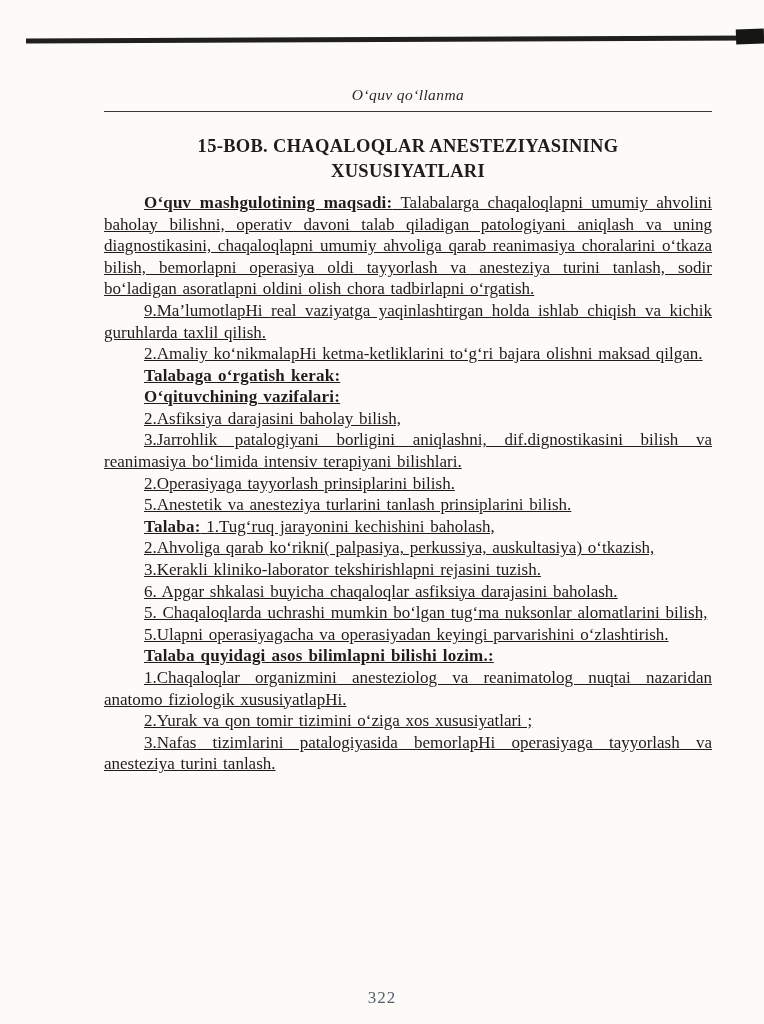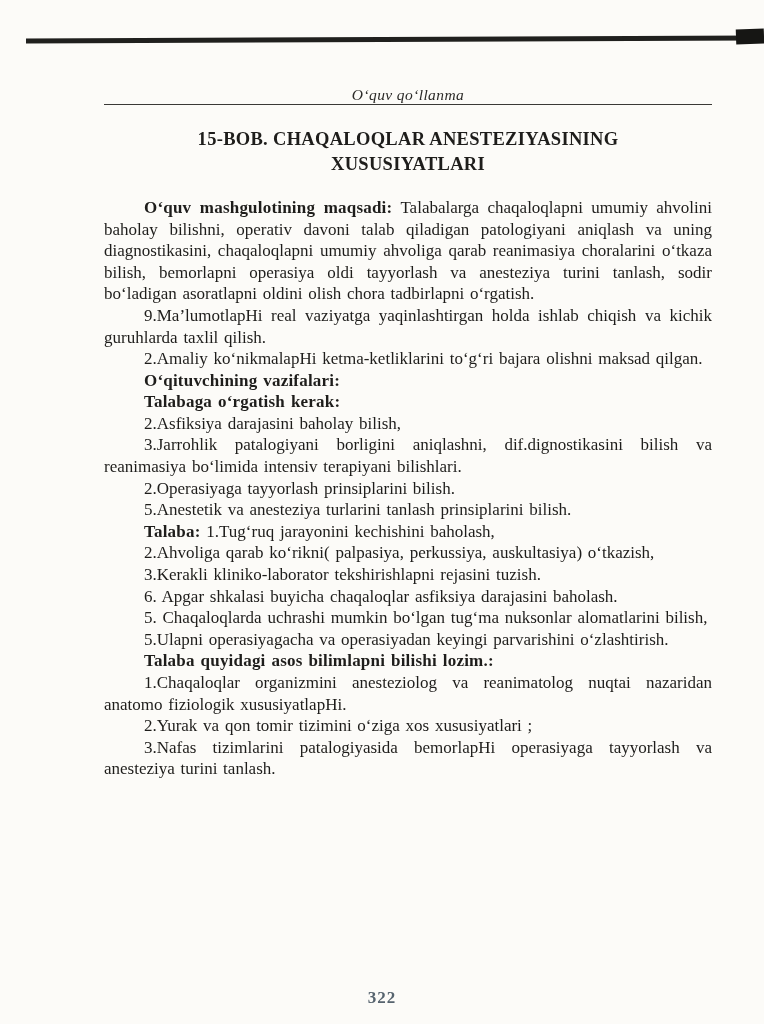--- a/index.html
+++ b/index.html
@@ -39,51 +39,53 @@
     top: 86px;
     left: 104px;
     right: 52px;
   }
   .running-head {
     text-align: center;
     font-style: italic;
     font-size: 15.5px;
     letter-spacing: 0.4px;
     color: #2b2a28;
+    padding-bottom: 7px;
     border-bottom: 1.6px solid #3a3936;
     margin-bottom: 22px;
   }
   .chapter-title {
     text-align: center;
     font-weight: bold;
     font-size: 18.5px;
     letter-spacing: 0.3px;
     line-height: 1.35;
-    margin-bottom: 20px;
+    margin-bottom: 8px;
   }
   .body-text {
     font-size: 17px;
     line-height: 21.6px;
     text-align: justify;
+    text-decoration: underline;
   }
   .body-text p {
     margin: 0;
     text-indent: 40px;
     word-spacing: 1.5px;
   }
   .body-text p b {
     letter-spacing: 0.2px;
   }
   .page-footer {
     position: absolute;
     bottom: 16px;
     left: 0;
     right: 0;
     text-align: center;
-    font-weight: bold;
+    font-weight: normal;
     font-size: 17px;
     color: var(--page-number, #56636e);
     letter-spacing: 1px;
   }
 </style>
 </head>
 <body>
 
 <div class="scan-top-line"></div>
 <div class="scan-top-blob"></div>
@@ -93,22 +95,22 @@
 
   <div class="chapter-title">
     <div>15-BOB. CHAQALOQLAR ANESTEZIYASINING</div>
     <div>XUSUSIYATLARI</div>
   </div>
 
   <div class="body-text">
       <p><b>O‘quv mashgulotining maqsadi:</b> Talabalarga chaqaloqlapni umumiy ahvolini baholay bilishni, operativ davoni talab qiladigan patologiyani aniqlash va uning diagnostikasini, chaqaloqlapni umumiy ahvoliga qarab reanimasiya choralarini o‘tkaza bilish, bemorlapni operasiya oldi tayyorlash va anesteziya turini tanlash, sodir bo‘ladigan asoratlapni oldini olish chora tadbirlapni o‘rgatish.</p>
       <p>9.Ma’lumotlapHi real vaziyatga yaqinlashtirgan holda ishlab chiqish va kichik guruhlarda taxlil qilish.</p>
       <p>2.Amaliy ko‘nikmalapHi ketma-ketliklarini to‘g‘ri bajara olishni maksad qilgan.</p>
+      <p><b>Talabaga o‘rgatish kerak:</b></p>
       <p><b>O‘qituvchining vazifalari:</b></p>
-      <p><b>Talabaga o‘rgatish kerak:</b></p>
       <p>2.Asfiksiya darajasini baholay bilish,</p>
       <p>3.Jarrohlik patalogiyani borligini aniqlashni, dif.dignostikasini bilish va reanimasiya bo‘limida intensiv terapiyani bilishlari.</p>
       <p>2.Operasiyaga tayyorlash prinsiplarini bilish.</p>
       <p>5.Anestetik va anesteziya turlarini tanlash prinsiplarini bilish.</p>
       <p><b>Talaba:</b> 1.Tug‘ruq jarayonini kechishini baholash,</p>
       <p>2.Ahvoliga qarab ko‘rikni( palpasiya, perkussiya, auskultasiya) o‘tkazish,</p>
       <p>3.Kerakli kliniko-laborator tekshirishlapni rejasini tuzish.</p>
       <p>6. Apgar shkalasi buyicha chaqaloqlar asfiksiya darajasini baholash.</p>
       <p>5. Chaqaloqlarda uchrashi mumkin bo‘lgan tug‘ma nuksonlar alomatlarini bilish,</p>
       <p>5.Ulapni operasiyagacha va operasiyadan keyingi parvarishini o‘zlashtirish.</p>

